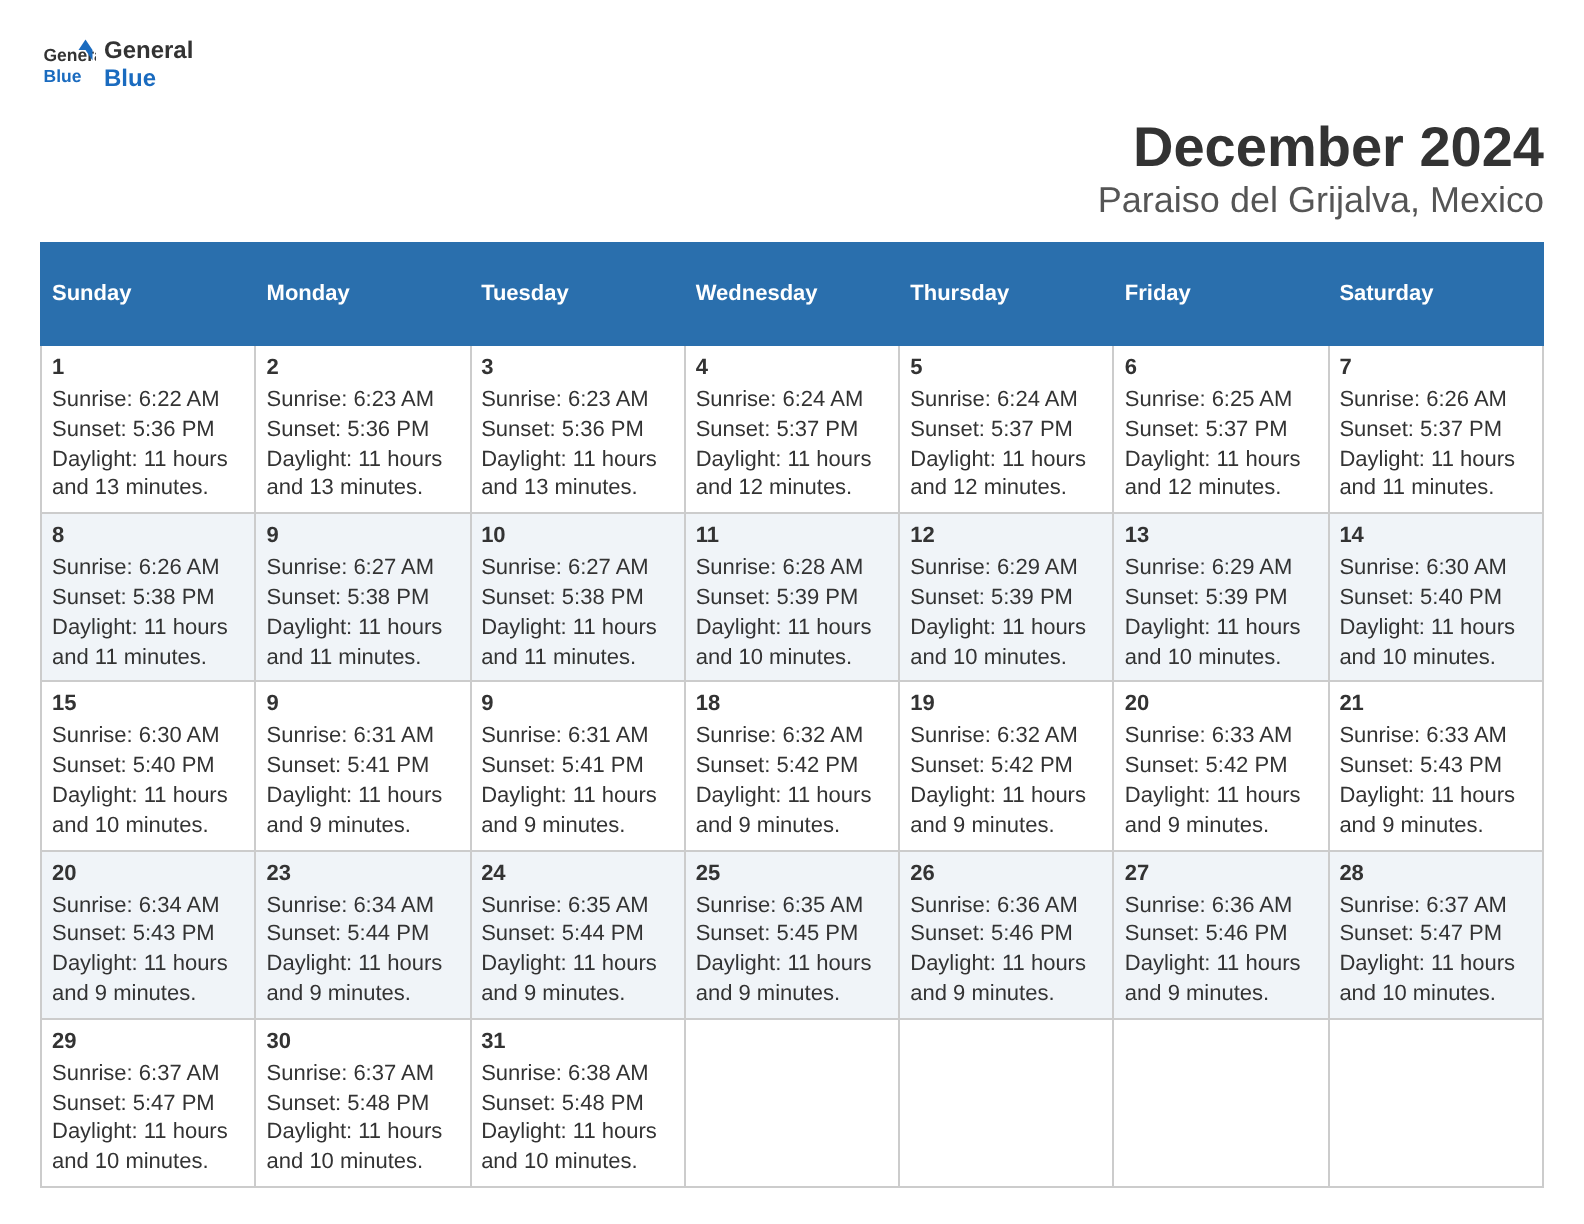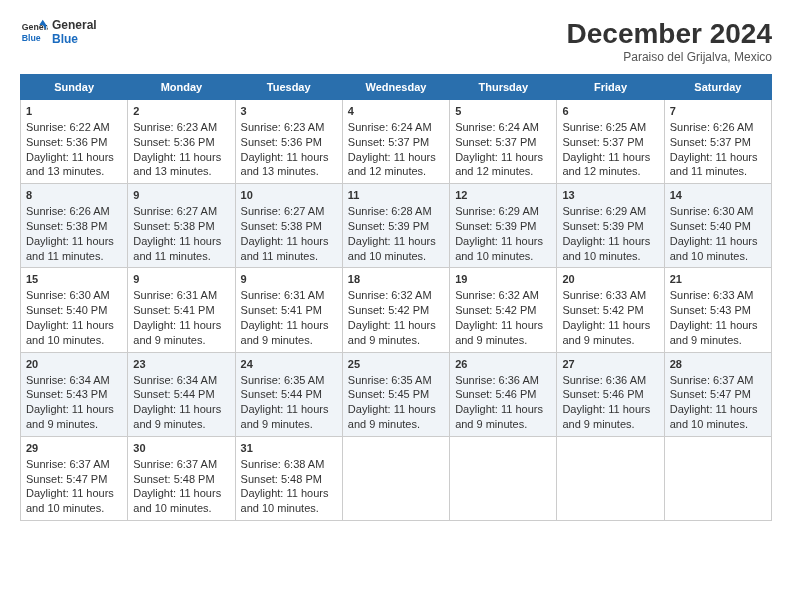--- a/index.html
+++ b/index.html
@@ -26,42 +26,43 @@
       display: flex;
       align-items: center;
       gap: 4px;
     }
     .logo-icon {
       width: 28px;
       height: 28px;
     }
     .title-block {
       text-align: right;
+      margin-top: 40px;
     }
     .main-title {
       font-size: 28px;
       font-weight: bold;
       color: #333;
     }
     .subtitle {
-      font-size: 12px;
+      font-size: 18px;
       color: #555;
     }
     table {
       width: 100%;
       border-collapse: collapse;
       font-size: 9.5px;
     }
     thead tr th {
       background: #2a6fad;
       color: #fff;
-      padding: 6px 5px;
+      padding: 19px 5px;
       font-size: 11px;
       font-weight: bold;
-      text-align: center;
+      text-align: left;
       border: 1px solid #2a6fad;
     }
     tbody tr td {
       vertical-align: top;
       padding: 4px 5px;
       border: 1px solid #ccc;
       font-size: 9px;
       line-height: 1.35;
       color: #333;
       width: calc(100% / 7);

